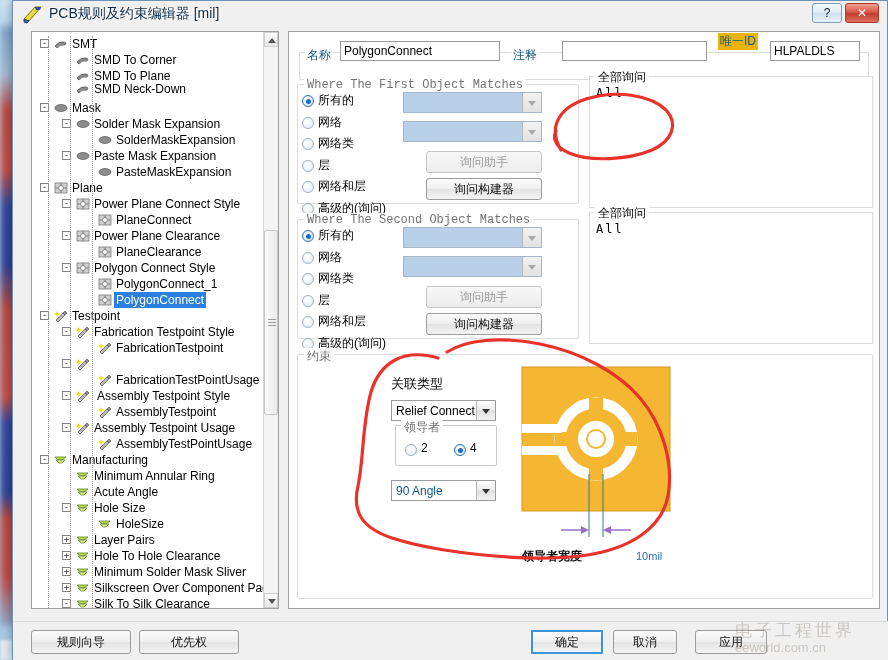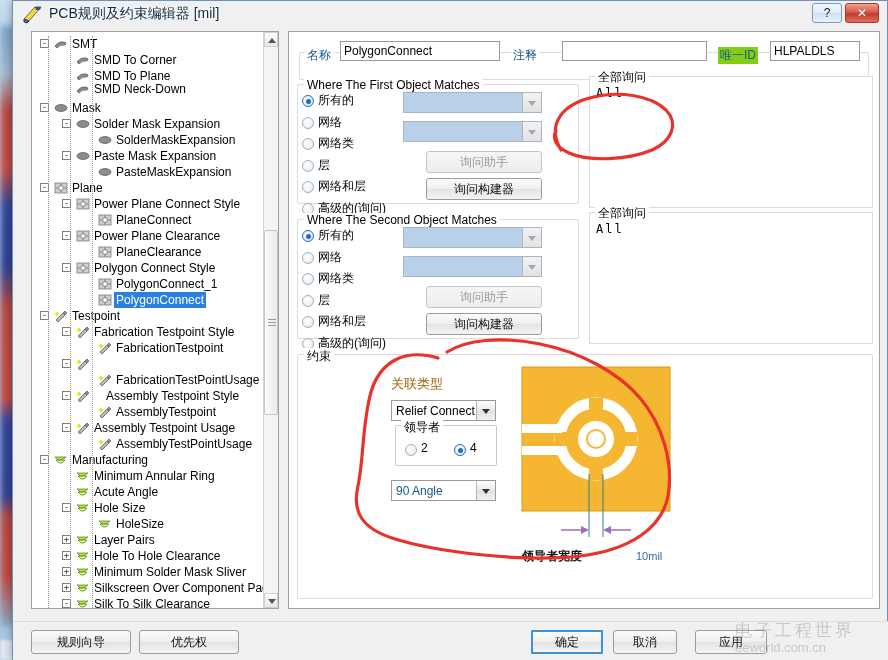--- a/index.html
+++ b/index.html
@@ -94,21 +94,21 @@
   .sbarrow{position:absolute;left:3px;width:0;height:0;}
   #sbthumb{position:absolute;left:0;width:14px;background:linear-gradient(90deg,#fbfbfb,#eaeaea);border:1px solid #c6c6c6;box-sizing:border-box;border-radius:2px;}
   #sbthumb i{position:absolute;left:3px;width:8px;height:1px;background:#9b9b9b;}
 
   
   #form{
     position:absolute;left:270px;top:2px;width:592px;height:578px;
     background:#fff;border:1px solid #a0a0a0;box-sizing:border-box;
   }
   .gb{position:absolute;border:1px solid #dcdcdc;border-radius:2px;box-sizing:border-box;}
-  .gbt{position:absolute;background:#fff;padding:0 3px;font-size:12px;color:#000000;white-space:nowrap;}
+  .gbt{position:absolute;background:#fff;padding:0 3px;font-size:12px;color:#737373;white-space:nowrap;font-family:Liberation Mono, monospace;}
 
   .fld{
     position:absolute;border:1px solid #9a9a9a;background:#fff;
     box-sizing:border-box;font-size:12px;padding:1px 3px;
     line-height:18px;height:20px;color:#000;
   }
   .flabel{position:absolute;font-size:12px;color:#15598f;}
 
   .radio{position:absolute;font-size:12px;white-space:nowrap;}
   .radio .dot{
@@ -382,21 +382,21 @@
               </svg></span>
             <span class="lbl" style="left: 82px;">FabricationTestPointUsage</span>
           </div>
           <div class="tnode" style="top: 356px; position: absolute; left: 0px; width: 232px;">
             <span class="exp" style="left: 30px;">-</span>
             <span class="ico" style="left: 44px;"><svg width="14" height="12" viewBox="0 0 14 12">
                 <path d="M2 10 l7 -7 2 2 -7 7z" fill="#b9b9b9" stroke="#5d5d5d" stroke-width=".8"></path>
                 <path d="M9 3 l2 -2 2 2 -2 2z" fill="#8f8f8f" stroke="#5d5d5d" stroke-width=".7"></path>
                 <path d="M3 1 l1 2 2 1 -2 1 -1 2 -1 -2 -2 -1 2 -1z" fill="#e9e21f"></path>
               </svg></span>
-            <span class="lbl" style="left: 72px;">Assembly Testpoint Style</span>
+            <span class="lbl" style="left: 63px;">Assembly Testpoint Style</span>
           </div>
           <div class="tnode" style="top: 372px; position: absolute; left: 0px; width: 232px;">
             <span class="ico" style="left: 66px;"><svg width="14" height="12" viewBox="0 0 14 12">
                 <path d="M2 10 l7 -7 2 2 -7 7z" fill="#b9b9b9" stroke="#5d5d5d" stroke-width=".8"></path>
                 <path d="M9 3 l2 -2 2 2 -2 2z" fill="#8f8f8f" stroke="#5d5d5d" stroke-width=".7"></path>
                 <path d="M3 1 l1 2 2 1 -2 1 -1 2 -1 -2 -2 -1 2 -1z" fill="#e9e21f"></path>
               </svg></span>
             <span class="lbl" style="left: 82px;">AssemblyTestpoint</span>
           </div>
           <div class="tnode" style="top: 388px; position: absolute; left: 0px; width: 232px;">
@@ -512,21 +512,21 @@
       </div>
     </div>
 
     <div id="form">
 
       <div class="gb" style="left:10px;top:20px;width:570px;height:28px;"></div>
       <div class="flabel" style="left:16px;top:15px;background:#fff;padding:0 2px;">名称</div>
       <input class="fld" style="left: 51px; top: 9px; width: 160px;" value="PolygonConnect">
       <div class="flabel" style="left:222px;top:15px;background:#fff;padding:0 2px;">注释</div>
       <input class="fld" style="left: 273px; top: 9px; width: 145px;" value="">
-      <div class="flabel" style="left:429px;top:15px;background:#84cc16;padding:0 2px;text-align:right;">唯一ID</div>
+      <div class="flabel" style="left:429px;top:1px;background:#eab308;padding:0 2px;text-align:right;">唯一ID</div>
       <input class="fld" style="left: 481px; top: 9px; width: 90px;" value="HLPALDLS">
 
       <div class="gb" style="left:8px;top:52px;width:282px;height:120px;"></div>
       <div class="gbt" style="left:15px;top:46px;">Where The First Object Matches</div>
       <div id="fm-radios">
           <div class="radio on" style="left: 13px; top: 61px;">
             <span class="dot"></span>
             <span class="rl">所有的</span>
           </div>
           <div class="radio" style="left: 13px; top: 82.5px;">
@@ -612,21 +612,21 @@
       <div class="qcap" style="left:306px;top:37px;">全部询问</div>
       <div class="qall" style="left:307px;top:54px;">All</div>
 
       <div class="qbox" style="left:300px;top:180px;width:284px;height:132px;"></div>
       <div class="qcap" style="left:306px;top:173px;">全部询问</div>
       <div class="qall" style="left:307px;top:190px;">All</div>
 
       <div class="gb" style="left:8px;top:322px;width:576px;height:245px;"></div>
       <div class="gbt" style="left:15px;top:316px;">约束</div>
 
-      <div style="position:absolute;left:102px;top:343px;font-size:13px;color:#a16207;">关联类型</div>
+      <div style="position:absolute;left:102px;top:343px;font-size:13px;color:#000000;">关联类型</div>
 
       <div class="combo" style="left:102px;top:368px;width:105px;">
         <span class="ctext">Relief Connect</span>
         <span class="arrowbox"></span>
       </div>
 
       <div class="gb" style="left:106px;top:393px;width:102px;height:41px;border-color:#c9c9c9;"></div>
       <div class="gbt" style="left:112px;top:387px;font-size:12px;">领导者</div>
       <div id="cond-radios">
           <div class="radio" style="left: 116px; top: 410px;">

